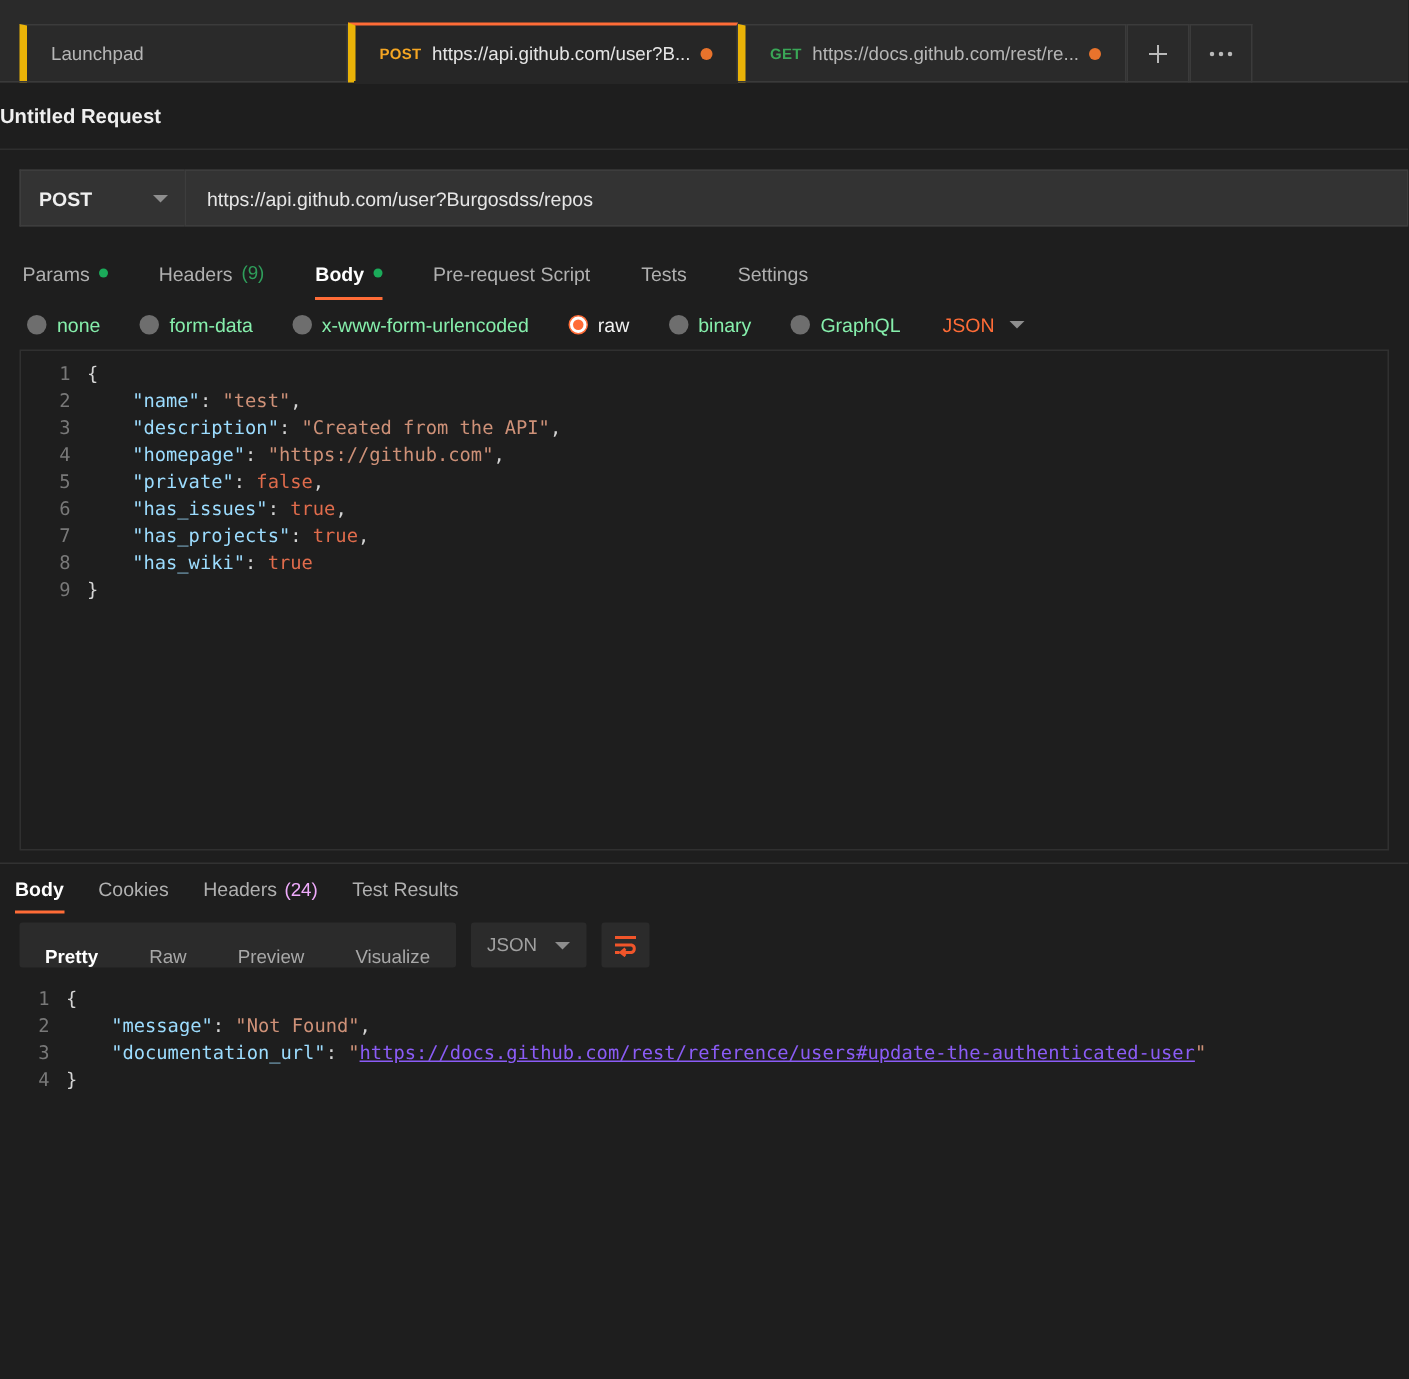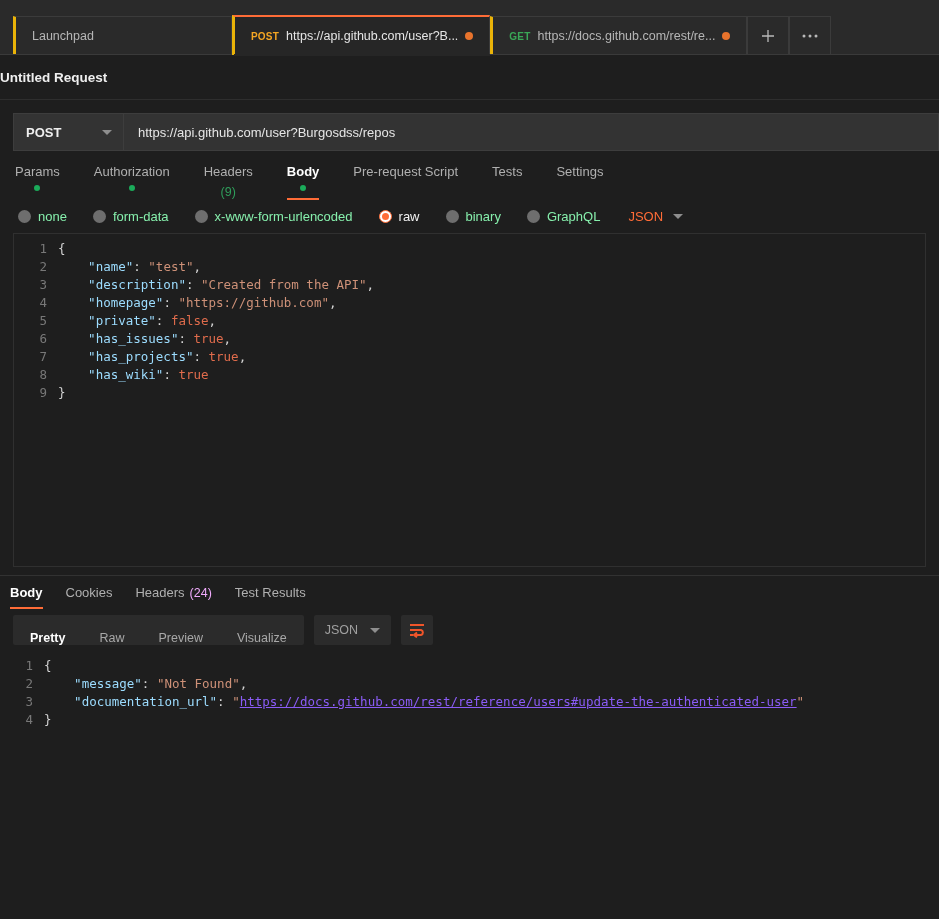--- a/index.html
+++ b/index.html
@@ -25,21 +25,21 @@
     position: absolute; left: 0; right: 0; bottom: 0;
     height: 1px; background: #3a3a3a;
   }
   .tab {
     height: 39px;
     display: flex;
     align-items: center;
     gap: 7px;
     padding: 0 16px;
     background: #2a2a2a;
-    border-left: 3px solid #eab308;
+    border-left: 5px solid #eab308;
     border-right: 1px solid #3b3b3b;
     border-top: 1px solid #3b3b3b;
     font-size: 12.5px;
     color: #b6b6b6;
     white-space: nowrap;
     position: relative;
     cursor: pointer;
   }
   .tab.launchpad { width: 219px; }
   .tab.active {
@@ -137,21 +137,20 @@
     background: #1e1e1e;
   }
   .subtab {
     display: flex; align-items: center; gap: 6px;
     padding: 0 16px 0 0;
     margin-right: 18px;
     font-size: 13px;
     color: #b0b0b0;
     cursor: pointer;
     position: relative;
-    flex-direction: column;
   }
   .subtab:first-child { padding-left: 0; }
   .subtab.active { color: #ffffff; font-weight: bold; }
   .subtab.active::after {
     content: "";
     position: absolute;
     left: 0; right: 16px; bottom: 0;
     height: 2px; background: #ff6c37;
   }
   .subtab .gdot {
@@ -341,24 +340,20 @@
     <span class="caret"></span>
   </div>
   <div class="url-input">
     <span>https://api.github.com/user?Burgosdss/repos</span>
   </div>
 </div>
 
 <div class="subtabs">
   <div class="subtab">
     <span>Params</span>
-    <span class="gdot"></span>
-  </div>
-  <div class="subtab">
-    <span>Authorization</span>
     <span class="gdot"></span>
   </div>
   <div class="subtab">
     <span>Headers</span>
     <span class="count">(9)</span>
   </div>
   <div class="subtab active">
     <span>Body</span>
     <span class="gdot"></span>
   </div>

